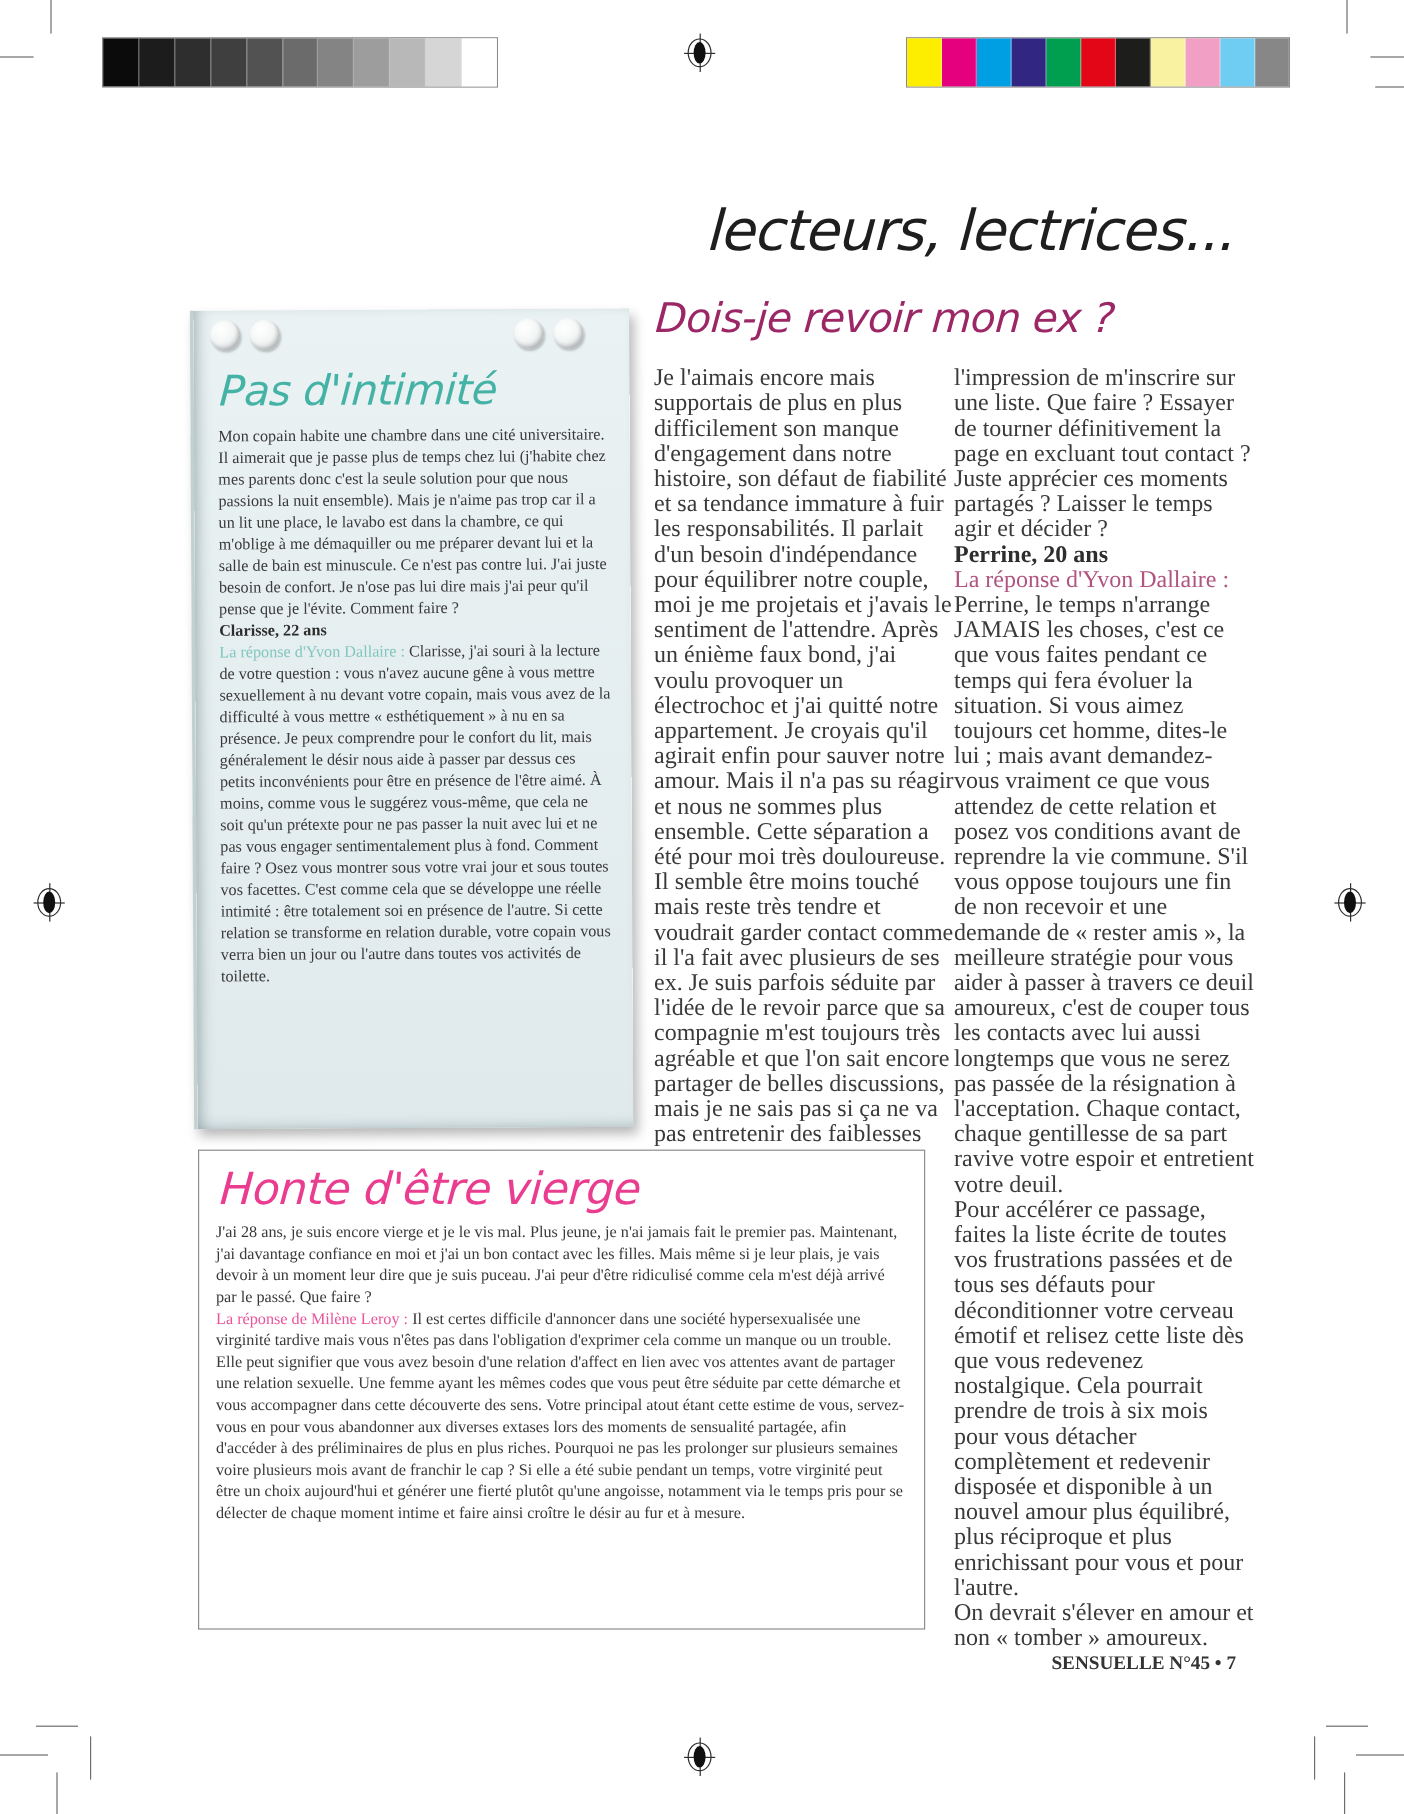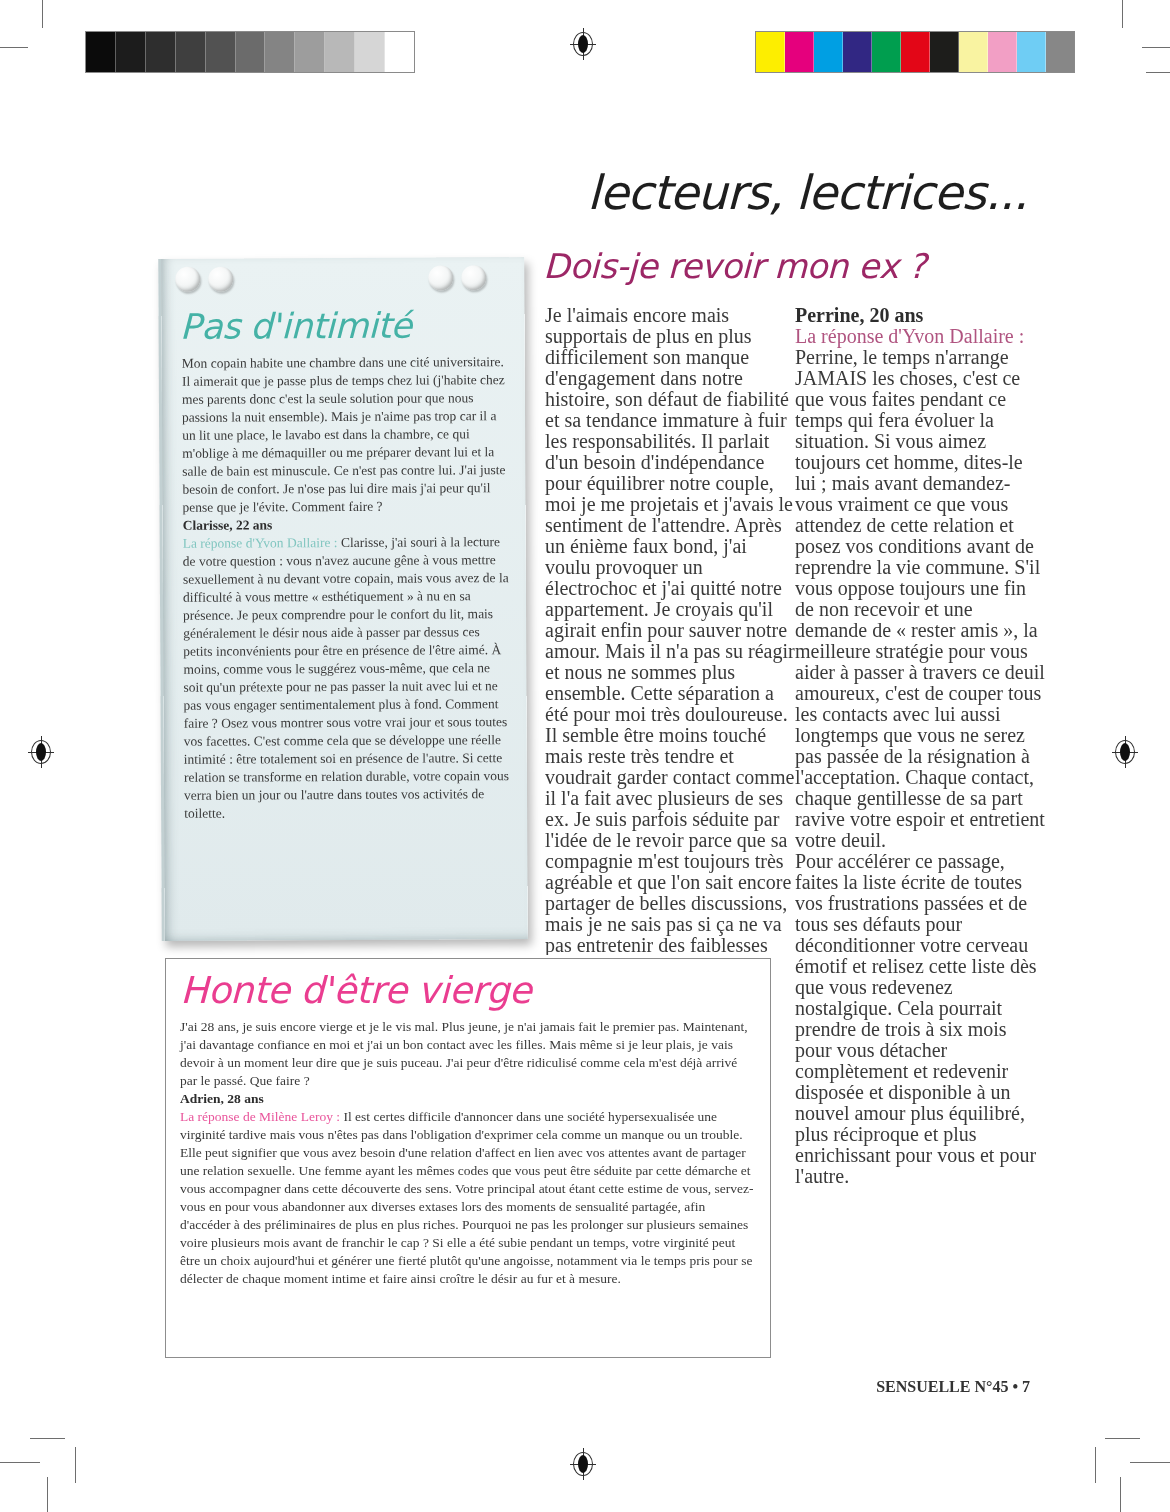--- a/index.html
+++ b/index.html
@@ -155,29 +155,30 @@
       <div class="sig">Clarisse, 22 ans</div>
       <p><span class="label teal-l">La réponse d'Yvon Dallaire :</span> <span>Clarisse, j'ai souri à la lecture de votre question : vous n'avez aucune gêne à vous mettre sexuellement à nu devant votre copain, mais vous avez de la difficulté à vous mettre « esthétiquement » à nu en sa présence. Je peux comprendre pour le confort du lit, mais généralement le désir nous aide à passer par dessus ces petits inconvénients pour être en présence de l'être aimé. À moins, comme vous le suggérez vous-même, que cela ne soit qu'un prétexte pour ne pas passer la nuit avec lui et ne pas vous engager sentimentalement plus à fond. Comment faire ? Osez vous montrer sous votre vrai jour et sous toutes vos facettes. C'est comme cela que se développe une réelle intimité : être totalement soi en présence de l'autre. Si cette relation se transforme en relation durable, votre copain vous verra bien un jour ou l'autre dans toutes vos activités de toilette.</span></p>
     </div>
   </section>
 
   <h2 class="script-h ex-heading">Dois-je revoir mon ex ?</h2>
   <div class="col mid">
     <p>Je l'aimais encore mais supportais de plus en plus difficilement son manque d'engagement dans notre histoire, son défaut de fiabilité et sa tendance immature à fuir les responsabilités. Il parlait d'un besoin d'indépendance pour équilibrer notre couple, moi je me projetais et j'avais le sentiment de l'attendre. Après un énième faux bond, j'ai voulu provoquer un électrochoc et j'ai quitté notre appartement. Je croyais qu'il agirait enfin pour sauver notre amour. Mais il n'a pas su réagir et nous ne sommes plus ensemble. Cette séparation a été pour moi très douloureuse. Il semble être moins touché mais reste très tendre et voudrait garder contact comme il l'a fait avec plusieurs de ses ex. Je suis parfois séduite par l'idée de le revoir parce que sa compagnie m'est toujours très agréable et que l'on sait encore partager de belles discussions, mais je ne sais pas si ça ne va pas entretenir des faiblesses des deux côtés, et je suis vexée par cette proposition qui me donne</p>
   </div>
   <div class="col rightcol">
+    <p>l'impression de m'inscrire sur une liste. Que faire ? Essayer de tourner définitivement la page en excluant tout contact ? Juste apprécier ces moments partagés ? Laisser le temps agir et décider ?</p>
     <div class="sig">Perrine, 20 ans</div>
     <div class="label magenta-l">La réponse d'Yvon Dallaire :</div>
     <p>Perrine, le temps n'arrange JAMAIS les choses, c'est ce que vous faites pendant ce temps qui fera évoluer la situation. Si vous aimez toujours cet homme, dites-le lui ; mais avant demandez-vous vraiment ce que vous attendez de cette relation et posez vos conditions avant de reprendre la vie commune. S'il vous oppose toujours une fin de non recevoir et une demande de « rester amis », la meilleure stratégie pour vous aider à passer à travers ce deuil amoureux, c'est de couper tous les contacts avec lui aussi longtemps que vous ne serez pas passée de la résignation à l'acceptation. Chaque contact, chaque gentillesse de sa part ravive votre espoir et entretient votre deuil.</p>
     <p>Pour accélérer ce passage, faites la liste écrite de toutes vos frustrations passées et de tous ses défauts pour déconditionner votre cerveau émotif et relisez cette liste dès que vous redevenez nostalgique. Cela pourrait prendre de trois à six mois pour vous détacher complètement et redevenir disposée et disponible à un nouvel amour plus équilibré, plus réciproque et plus enrichissant pour vous et pour l'autre.</p>
+    <p>On devrait s'élever en amour et non « tomber » amoureux.</p>
   </div>
 
   <section class="virgin-box">
     <h2 class="script-h">Honte d'être vierge</h2>
     <div class="body">
       <p>J'ai 28 ans, je suis encore vierge et je le vis mal. Plus jeune, je n'ai jamais fait le premier pas. Maintenant, j'ai davantage confiance en moi et j'ai un bon contact avec les filles. Mais même si je leur plais, je vais devoir à un moment leur dire que je suis puceau. J'ai peur d'être ridiculisé comme cela m'est déjà arrivé par le passé. Que faire ?</p>
-      <div class="sig">Adrien, 28 ans</div>
       <p><span class="label pink-l">La réponse de Milène Leroy :</span> <span>Il est certes difficile d'annoncer dans une société hypersexualisée une virginité tardive mais vous n'êtes pas dans l'obligation d'exprimer cela comme un manque ou un trouble. Elle peut signifier que vous avez besoin d'une relation d'affect en lien avec vos attentes avant de partager une relation sexuelle. Une femme ayant les mêmes codes que vous peut être séduite par cette démarche et vous accompagner dans cette découverte des sens. Votre principal atout étant cette estime de vous, servez-vous en pour vous abandonner aux diverses extases lors des moments de sensualité partagée, afin d'accéder à des préliminaires de plus en plus riches. Pourquoi ne pas les prolonger sur plusieurs semaines voire plusieurs mois avant de franchir le cap ? Si elle a été subie pendant un temps, votre virginité peut être un choix aujourd'hui et générer une fierté plutôt qu'une angoisse, notamment via le temps pris pour se délecter de chaque moment intime et faire ainsi croître le désir au fur et à mesure.</span></p>
     </div>
   </section>
 
   <div class="footer">SENSUELLE N°45 • 7</div>
 </div>
 
 </body></html>

